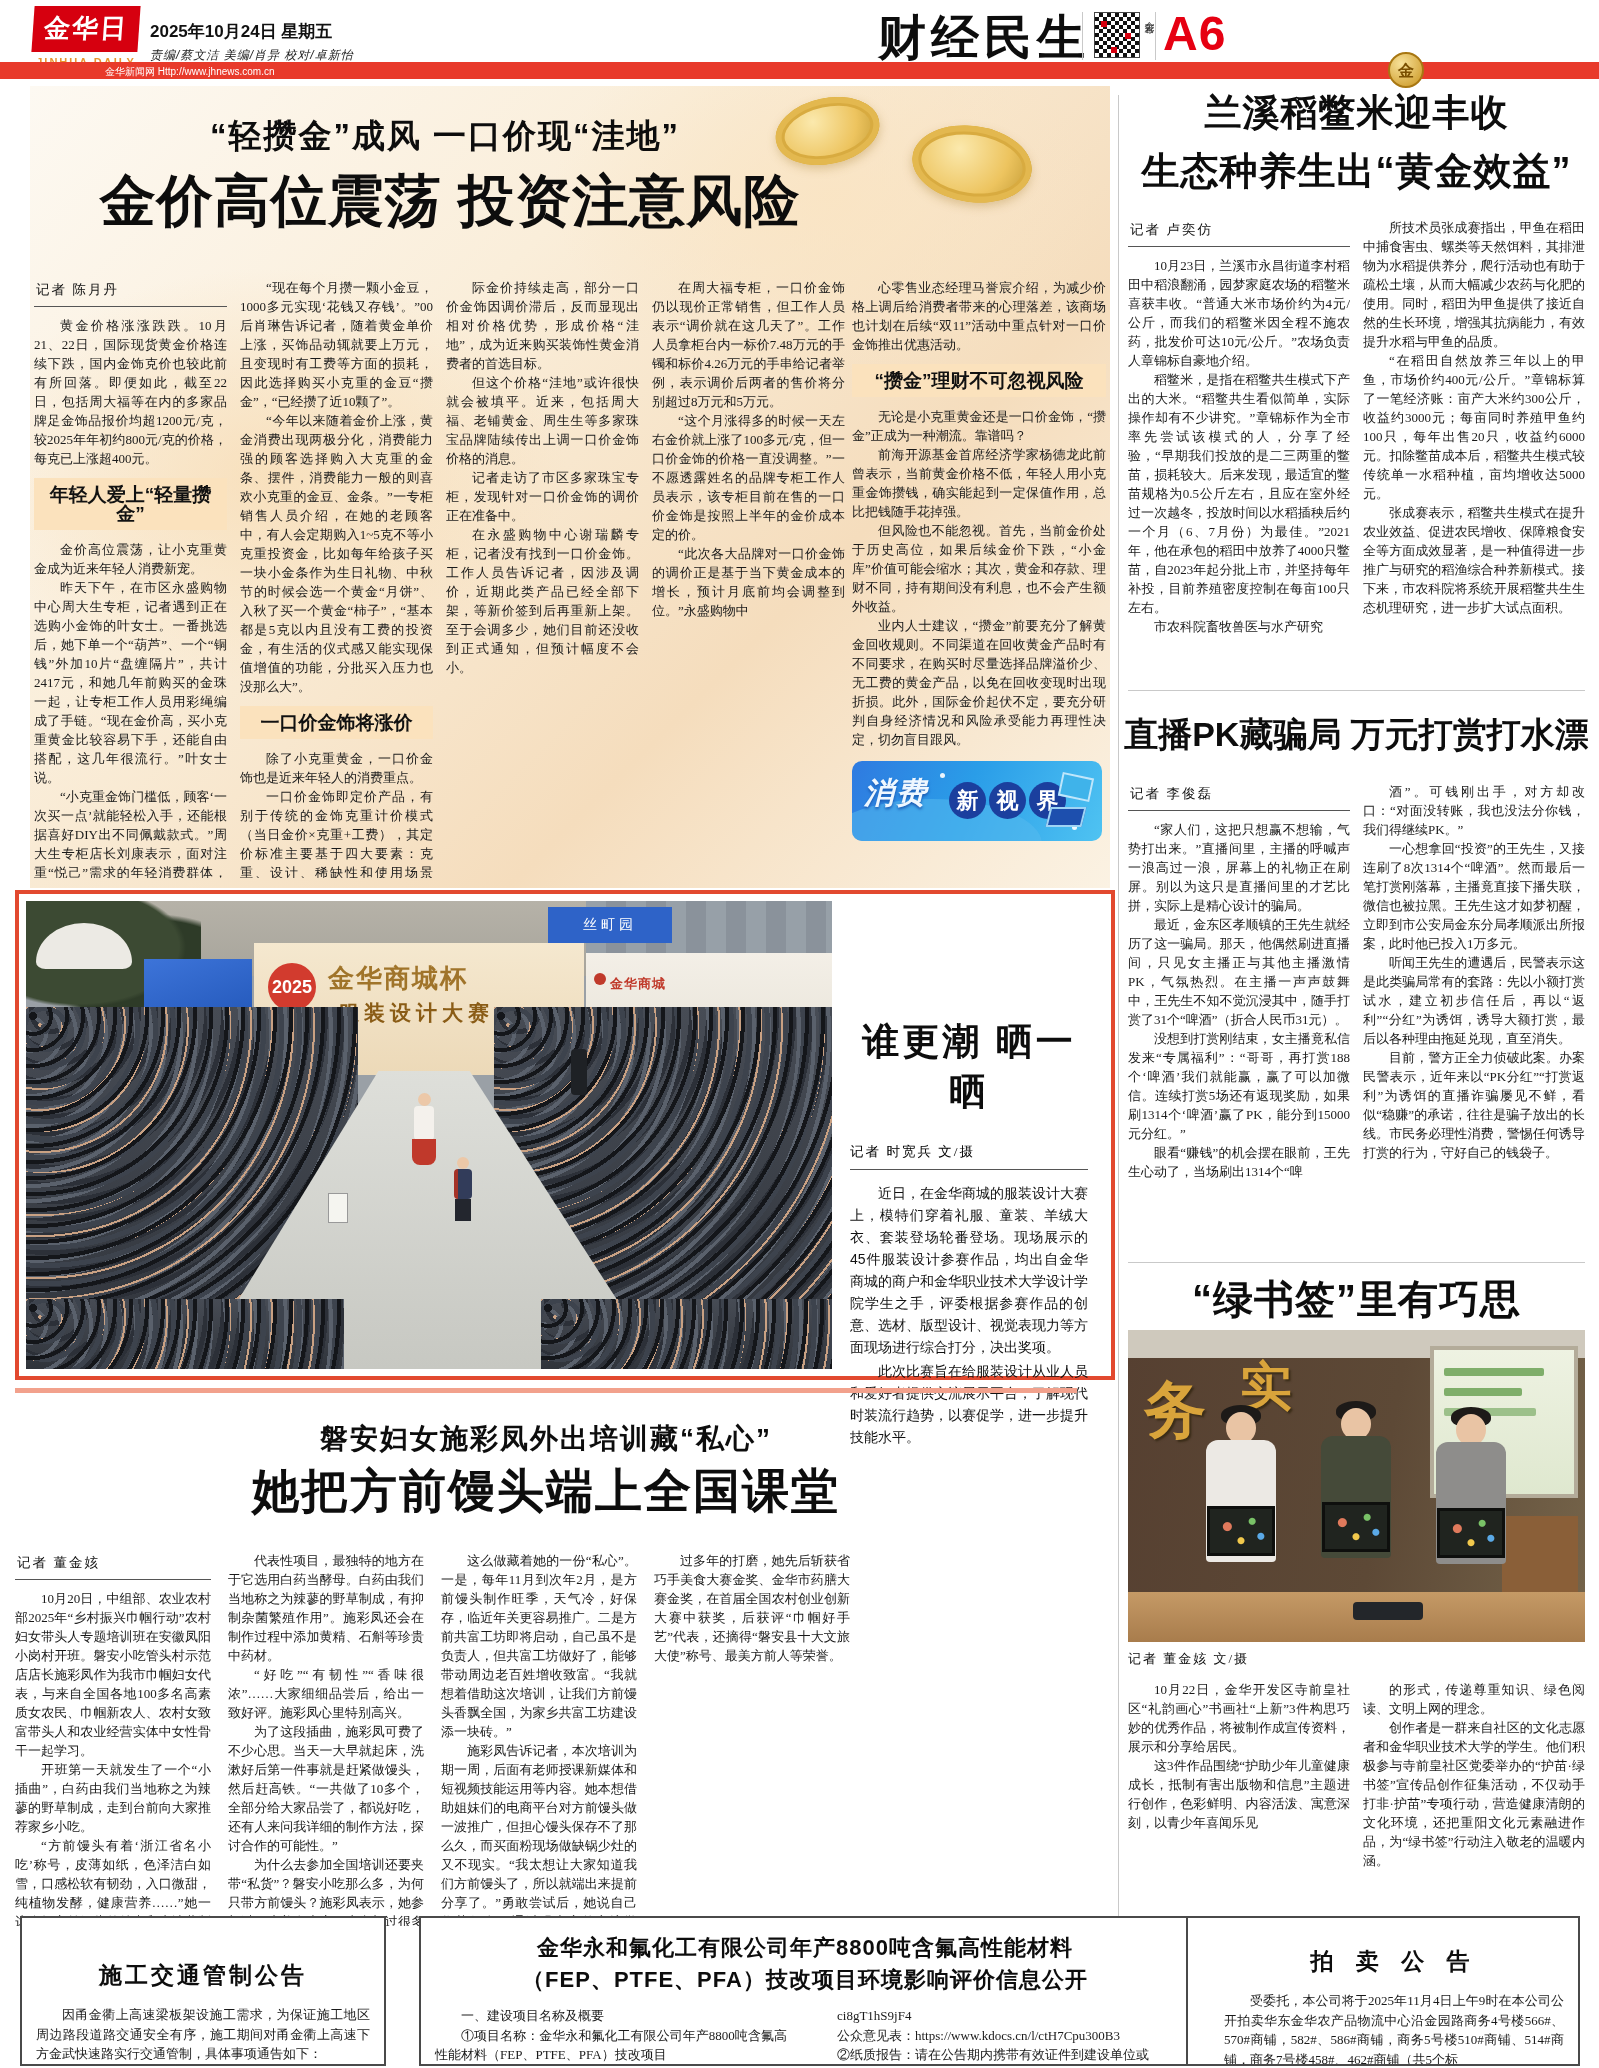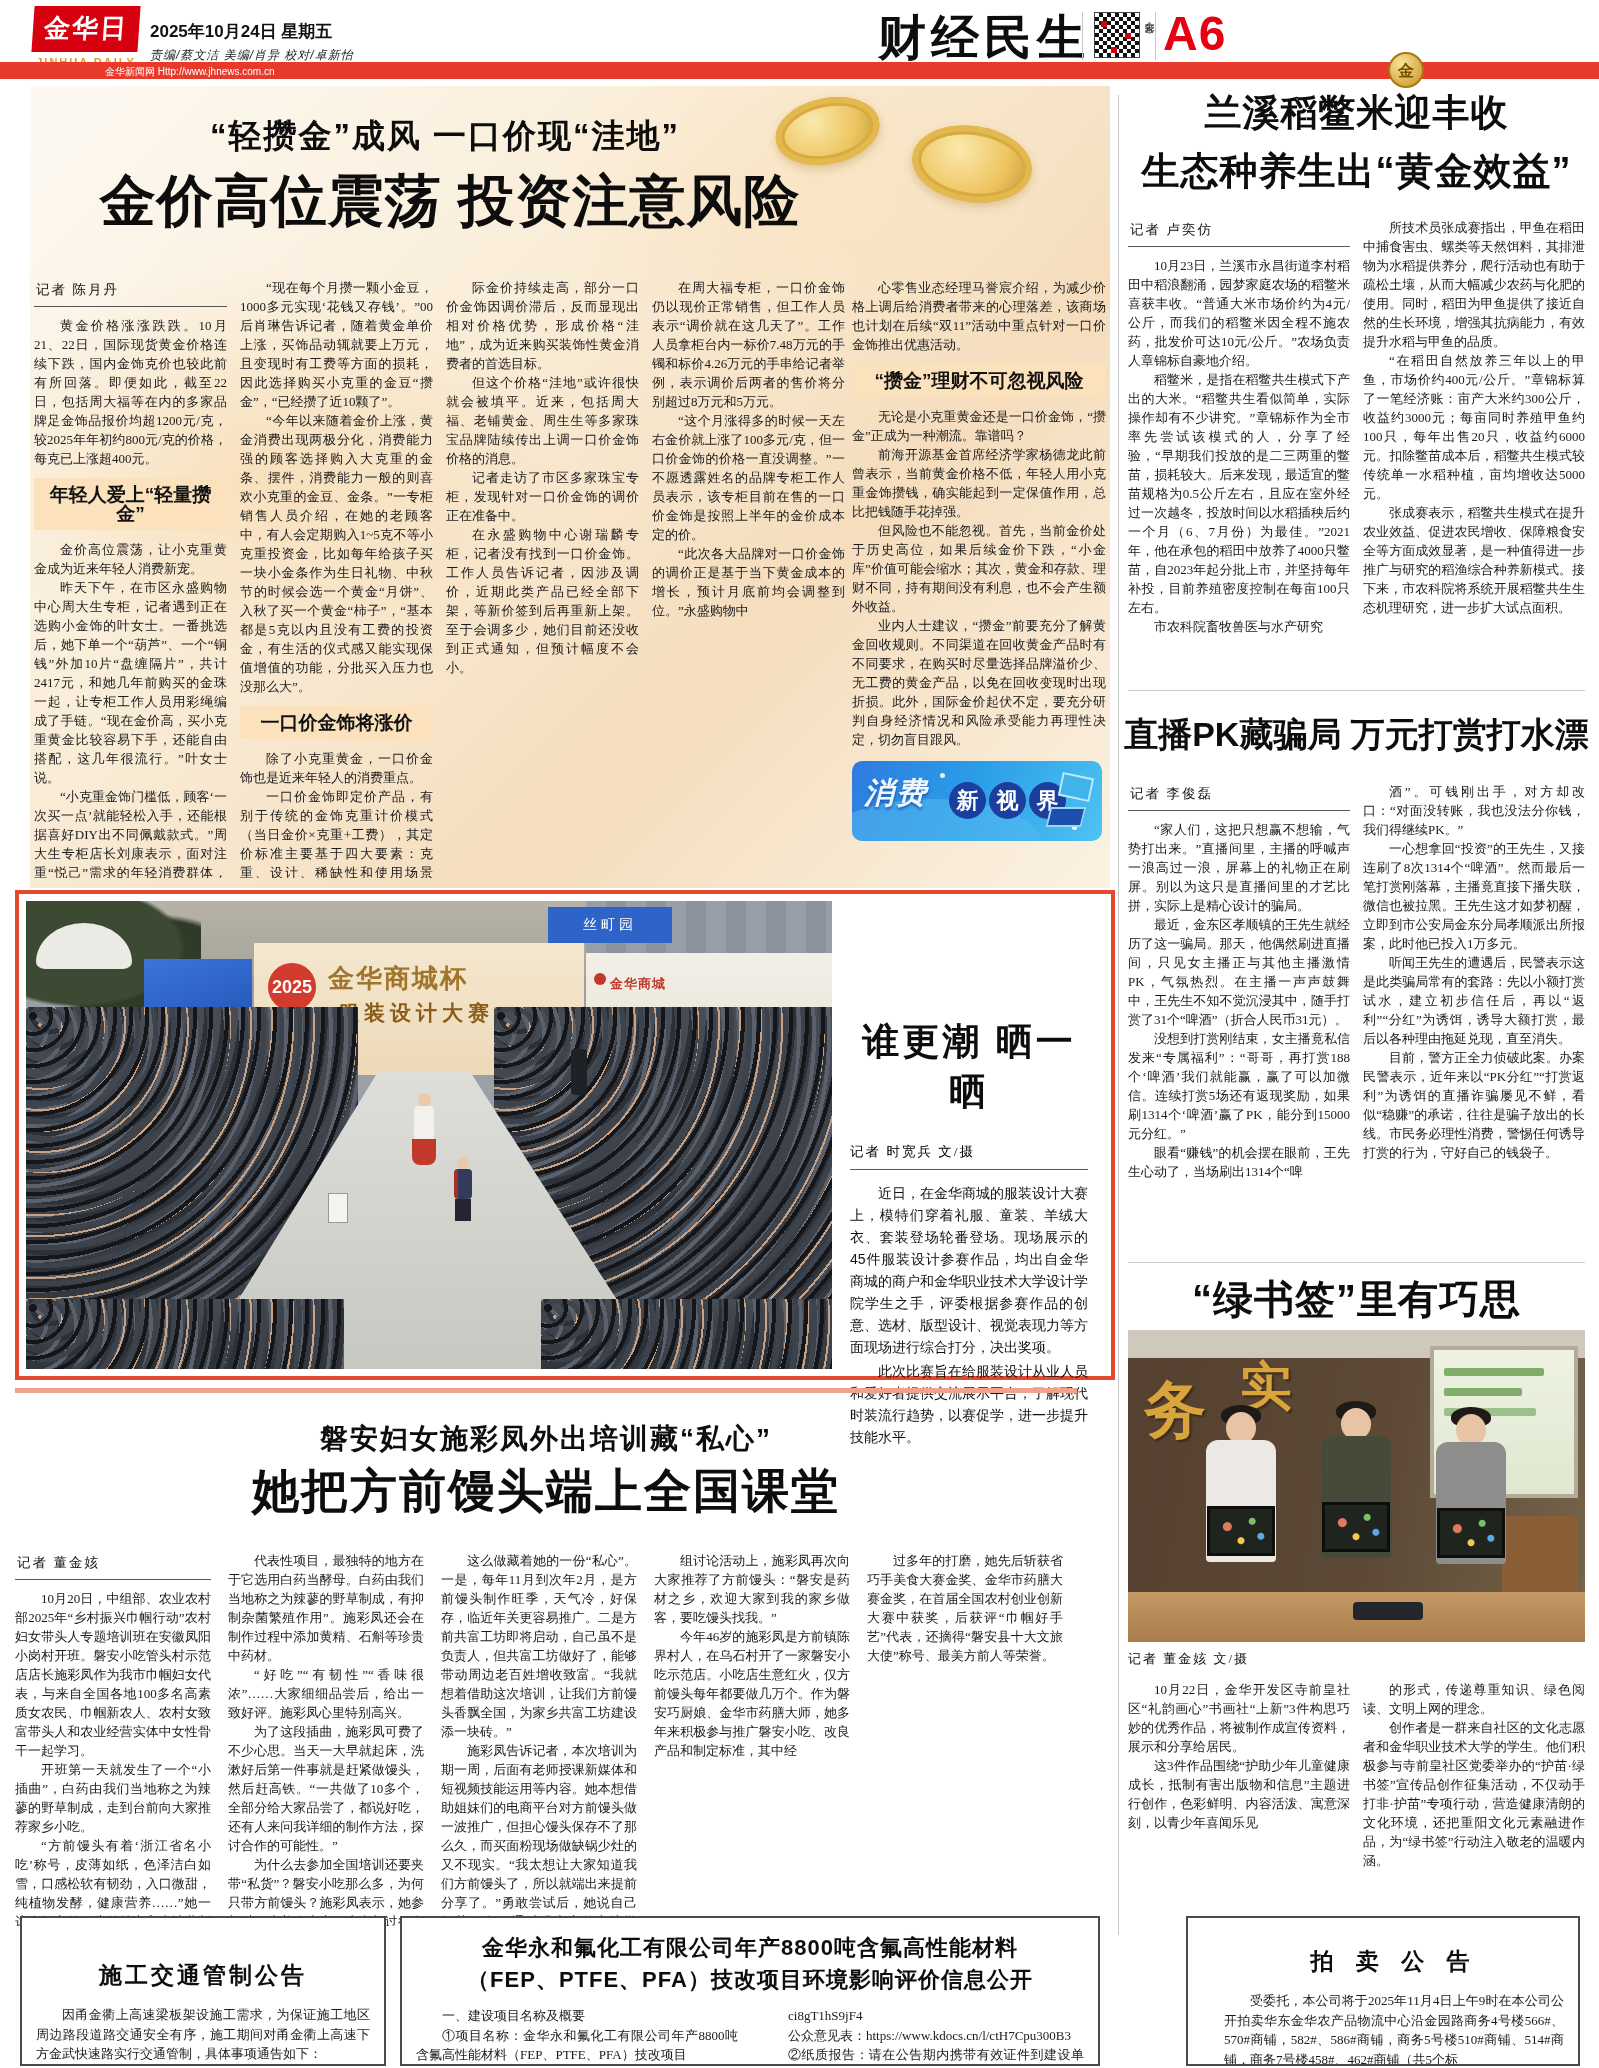--- a/index.html
+++ b/index.html
@@ -399,41 +399,35 @@
           </div>
         </div>
       <div class="mt-col colbody">
           <div>
             <p class="np">这么做藏着她的一份“私心”。一是，每年11月到次年2月，是方前馒头制作旺季，天气冷，好保存，临近年关更容易推广。二是方前共富工坊即将启动，自己虽不是负责人，但共富工坊做好了，能够带动周边老百姓增收致富。“我就想着借助这次培训，让我们方前馒头香飘全国，为家乡共富工坊建设添一块砖。”</p>
             <p class="np">施彩凤告诉记者，本次培训为期一周，后面有老师授课新媒体和短视频技能运用等内容。她本想借助姐妹们的电商平台对方前馒头做一波推广，但担心馒头保存不了那么久，而买面粉现场做缺锅少灶的又不现实。“我太想让大家知道我们方前馒头了，所以就端出来提前分享了。”勇敢尝试后，她说自己收获很多，通过跟大家的交流学习，她发现非遗美食做好包装卖出情绪价值，可以让家乡特产获得更高的价值。21日晚上，小</p>
           </div>
         </div>
       <div class="mt-col colbody">
           <div>
-            <p class="np">组讨论活动上，施彩凤再次向大家推荐了方前馒头：“磐安是药材之乡，欢迎大家到我的家乡做客，要吃馒头找我。”</p>
-            <p class="np">今年46岁的施彩凤是方前镇陈界村人，在乌石村开了一家磐安小吃示范店。小吃店生意红火，仅方前馒头每年都要做几万个。作为磐安巧厨娘、金华市药膳大师，她多年来积极参与推广磐安小吃、改良产品和制定标准，其中经</p>
-          </div>
-        </div>
-      <div class="mt-col colbody">
-          <div>
             <p class="np">过多年的打磨，她先后斩获省巧手美食大赛金奖、金华市药膳大赛金奖，在首届全国农村创业创新大赛中获奖，后获评“巾帼好手艺”代表，还摘得“磐安县十大文旅大使”称号、最美方前人等荣誉。</p>
           </div>
         </div>
     </div>
   </div>
 
   <div class="notice" style="left:20px;width:366px;">
     <div class="notice-title headline" style="margin-top:42px;">施工交通管制公告</div>
     <div class="notice-body" style="margin-top:14px;">
         <p class="np">因甬金衢上高速梁板架设施工需求，为保证施工地区周边路段道路交通安全有序，施工期间对甬金衢上高速下方金武快速路实行交通管制，具体事项通告如下：</p>
         <p class="np">一、管制路段：前绕新殿，金长岭，下塘西路口，前</p>
       </div>
   </div>
 
-  <div class="notice" style="left:400px;width:700px;">
+  <div class="notice" style="left:419px;width:772px;">
     <div class="env-title headline" style="margin-top:14px;">金华永和氟化工有限公司年产8800吨含氟高性能材料</div>
     <div class="env-title headline">（FEP、PTFE、PFA）技改项目环境影响评价信息公开</div>
     <div style="display:flex; gap:24px; margin-top:10px;font-family:Liberation Serif, serif;">
       <div class="notice-body" style="width:352px;">
           <p class="np">一、建设项目名称及概要</p>
           <p class="np">①项目名称：金华永和氟化工有限公司年产8800吨含氟高性能材料（FEP、PTFE、PFA）技改项目</p>
         </div>
       <div class="notice-body" style="width:352px;">
           <p class="np">ci8gT1hS9jF4</p>
           <p class="np">公众意见表：https://www.kdocs.cn/l/ctH7Cpu300B3</p>

